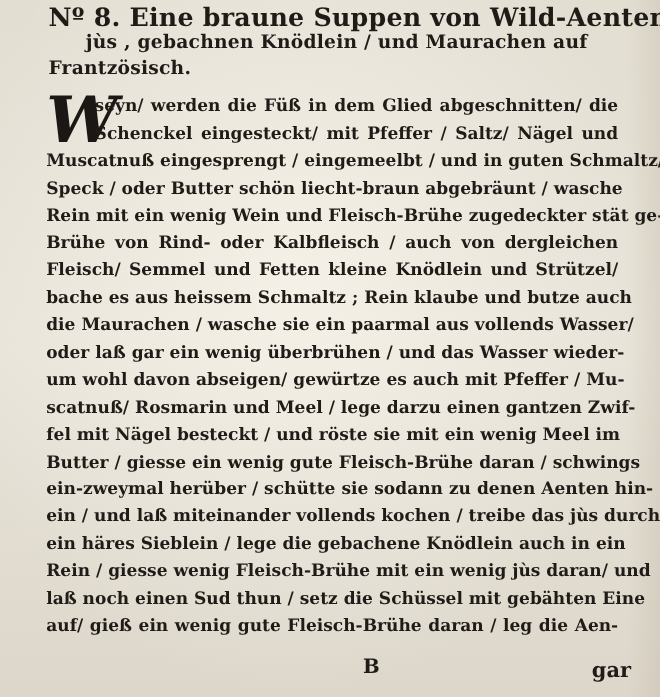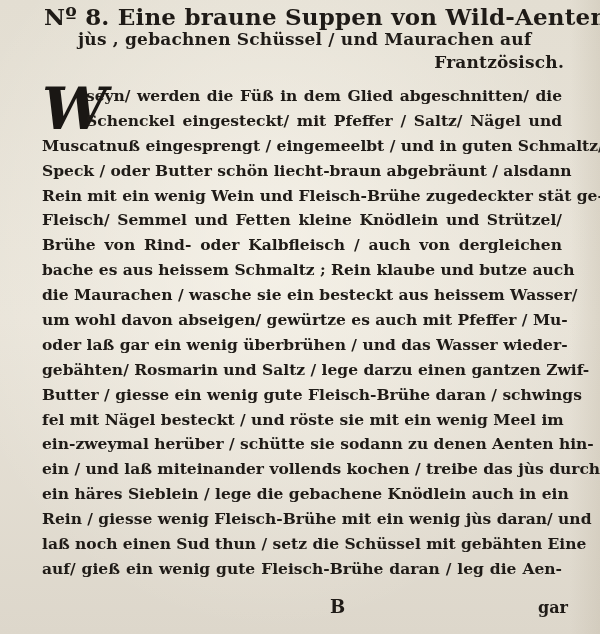--- a/index.html
+++ b/index.html
@@ -20,70 +20,70 @@
       position: absolute; right: 0; top: 0; width: 30px; height: 634px;
       background: linear-gradient(90deg, rgba(0,0,0,0), rgba(180,170,150,0.25));
     }
     .heading {
       position: absolute; left: 44px; top: 6px; width: 520px;
       font-weight: bold; font-size: 22px; line-height: 22px; letter-spacing: 0.2px;
     }
     .heading .line { display: block; white-space: nowrap; }
     .heading .l1 { font-size: 23px; }
     .heading .l2 { padding-left: 34px; font-size: 17px; }
-    .heading .l3 { text-align: right; font-size: 17px; margin-top: 1px; }
+    .heading .l3 { text-align: left; font-size: 17px; margin-top: 1px; }
     .body-text {
       position: absolute; left: 42px; top: 84px; width: 520px;
       font-size: 15.5px; line-height: 24.9px; font-weight: bold;
     }
     .body-text .line { display: block; white-space: nowrap; text-align: justify; text-align-last: justify; height: 24.9px; }
     .body-text .indent { padding-left: 44px; }
     .dropcap {
       position: absolute; left: 42px; top: 80px;
       font-family: "DejaVu Serif", serif; font-style: italic; font-weight: bold;
       font-size: 58px; line-height: 58px; color: #1a1714;
     }
     .signature {
       position: absolute; left: 330px; top: 596px;
       font-size: 18px; font-weight: bold;
     }
     .catchword {
       position: absolute; left: 538px; top: 598px;
-      font-size: 16px; font-weight: bold;
+      font-size: 19px; font-weight: bold;
     }
   </style>
 </head>
 <body>
 
 <div class="page">
   <div class="edge"></div>
 
   <div class="heading">
     <span class="line l1">Nº 8. Eine braune Suppen von Wild-Aenten / mit</span>
-    <span class="line l2">jùs , gebachnen Schüssel / und Maurachen auf</span>
+    <span class="line l2">jùs , gebachnen Knödlein / und Maurachen auf</span>
     <span class="line l3">Frantzösisch.</span>
   </div>
 
   <div class="dropcap">W</div>
 
   <div class="body-text">
     <span class="line indent">seyn/ werden die Füß in dem Glied abgeschnitten/ die</span>
     <span class="line indent">Schenckel eingesteckt/ mit Pfeffer / Saltz/ Nägel und</span>
     <span class="line">Muscatnuß eingesprengt / eingemeelbt / und in guten Schmaltz/</span>
-    <span class="line">Speck / oder Butter schön liecht-braun abgebräunt / alsdann</span>
+    <span class="line">Speck / oder Butter schön liecht-braun abgebräunt / wasche</span>
     <span class="line">Rein mit ein wenig Wein und Fleisch-Brühe zugedeckter stät ge-</span>
+    <span class="line">Brühe von Rind- oder Kalbfleisch / auch von dergleichen</span>
     <span class="line">Fleisch/ Semmel und Fetten kleine Knödlein und Strützel/</span>
-    <span class="line">Brühe von Rind- oder Kalbfleisch / auch von dergleichen</span>
     <span class="line">bache es aus heissem Schmaltz ; Rein klaube und butze auch</span>
-    <span class="line">die Maurachen / wasche sie ein besteckt aus heissem Wasser/</span>
+    <span class="line">die Maurachen / wasche sie ein paarmal aus vollends Wasser/</span>
+    <span class="line">oder laß gar ein wenig überbrühen / und das Wasser wieder-</span>
     <span class="line">um wohl davon abseigen/ gewürtze es auch mit Pfeffer / Mu-</span>
-    <span class="line">oder laß gar ein wenig überbrühen / und das Wasser wieder-</span>
-    <span class="line">gebähten/ Rosmarin und Saltz / lege darzu einen gantzen Zwif-</span>
+    <span class="line">scatnuß/ Rosmarin und Meel / lege darzu einen gantzen Zwif-</span>
+    <span class="line">fel mit Nägel besteckt / und röste sie mit ein wenig Meel im</span>
     <span class="line">Butter / giesse ein wenig gute Fleisch-Brühe daran / schwings</span>
-    <span class="line">fel mit Nägel besteckt / und röste sie mit ein wenig Meel im</span>
     <span class="line">ein-zweymal herüber / schütte sie sodann zu denen Aenten hin-</span>
     <span class="line">ein / und laß miteinander vollends kochen / treibe das jùs durch</span>
     <span class="line">ein häres Sieblein / lege die gebachene Knödlein auch in ein</span>
     <span class="line">Rein / giesse wenig Fleisch-Brühe mit ein wenig jùs daran/ und</span>
     <span class="line">laß noch einen Sud thun / setz die Schüssel mit gebähten Eine</span>
     <span class="line">auf/ gieß ein wenig gute Fleisch-Brühe daran / leg die Aen-</span>
 
   </div>
 
   <div class="signature">B</div>

